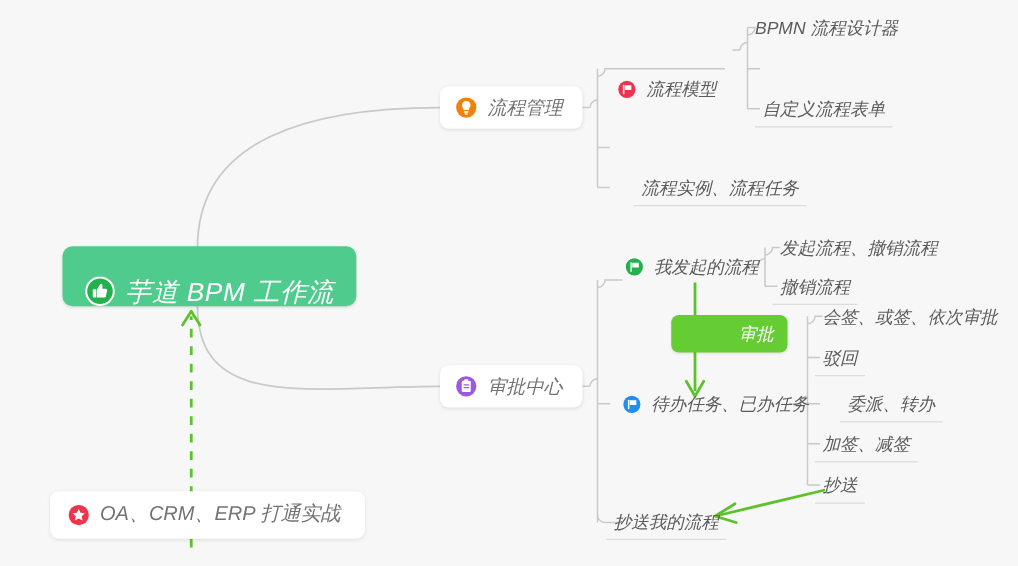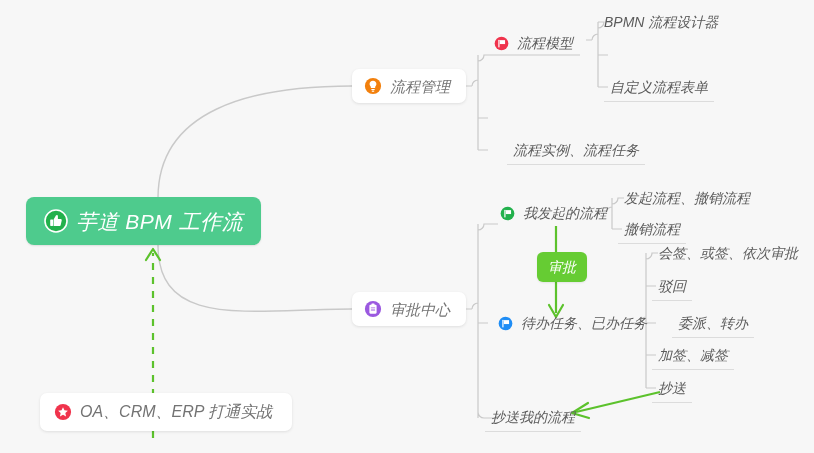--- a/index.html
+++ b/index.html
@@ -96,20 +96,21 @@
     background: #66cc33;
     border-radius: 6px;
     padding: 0 11px;
     height: 30px;
     justify-content: center;
     box-shadow: 0 1px 2px rgba(0,0,0,0.08);
   }
   .node-tag .node-label {
     color: #ffffff;
     font-size: 14px;
+    margin-left: 43px;
   }
 
   
   .icon {
     flex: 0 0 auto;
     display: inline-flex;
     align-items: center;
     justify-content: center;
     margin-right: 8px;
   }
@@ -169,21 +170,21 @@
     <path d="M 556 226 L 556 313" fill="none" stroke="#5cc22c" stroke-width="2.2"></path>
     <path d="M 549 305 L 556 317 L 563 305" fill="none" stroke="#5cc22c" stroke-width="2.2" stroke-linecap="round" stroke-linejoin="round"></path>
 
     <path d="M 660 392 L 576 412" fill="none" stroke="#5cc22c" stroke-width="2.2"></path>
     <path d="M 588 403 L 572 413 L 589 418" fill="none" stroke="#5cc22c" stroke-width="2.2" stroke-linecap="round" stroke-linejoin="round"></path>
 
     <path d="M 153 438 L 153 253" fill="none" stroke="#5cc22c" stroke-width="2.2" stroke-dasharray="7 7"></path>
     <path d="M 146 260 L 153 249 L 160 260" fill="none" stroke="#5cc22c" stroke-width="2.2" stroke-linecap="round" stroke-linejoin="round"></path>
   </svg>
 
-  <div class="node node-root" style="left:26px; top:197px;">
+  <div class="node node-root" style="left:50px; top:197px;align-items:flex-end;">
     <span class="icon icon-lg">
       <svg viewBox="0 0 24 24">
         <circle cx="12" cy="12" r="11" fill="#22b14c"></circle>
         <circle cx="12" cy="12" r="11" fill="none" stroke="#ffffff" stroke-width="1.6"></circle>
         <path d="M9.6 10.6 L11.9 6.6 C12.6 5.6 13.9 6.0 13.9 7.2 L13.9 10.0 L16.6 10.0 C17.4 10.0 17.9 10.7 17.7 11.4 L16.7 16.0 C16.6 16.6 16.1 17.0 15.5 17.0 L9.6 17.0 Z" fill="#ffffff"></path>
         <rect x="6.2" y="10.4" width="2.9" height="6.6" rx="0.7" fill="#ffffff"></rect>
       </svg>
     </span>
     <span class="node-label">芋道 BPM 工作流</span>
   </div>
@@ -203,21 +204,21 @@
       <svg viewBox="0 0 20 20">
         <circle cx="10" cy="10" r="9" fill="#f2800d"></circle>
         <path d="M10 4.2 C7.7 4.2 6.2 5.9 6.2 7.9 C6.2 9.3 7.0 10.1 7.6 10.9 L7.6 12.3 L12.4 12.3 L12.4 10.9 C13.0 10.1 13.8 9.3 13.8 7.9 C13.8 5.9 12.3 4.2 10 4.2 Z" fill="#ffffff"></path>
         <rect x="8.0" y="13.2" width="4" height="1.4" rx="0.7" fill="#ffffff"></rect>
         <rect x="8.6" y="15.2" width="2.8" height="1.2" rx="0.6" fill="#ffffff"></rect>
       </svg>
     </span>
     <span class="node-label">流程管理</span>
   </div>
 
-  <div class="node node-bare" style="left:490px; top:30px;text-align:right;">
+  <div class="node node-bare" style="left:490px; top:58px;text-align:right;">
     <span class="icon icon-sm">
       <svg viewBox="0 0 16 16">
         <circle cx="8" cy="8" r="7.3" fill="#f0334c"></circle>
         <rect x="4.6" y="4.0" width="1.3" height="8.2" rx="0.5" fill="#ffffff"></rect>
         <path d="M6.2 4.4 L11.8 4.4 L11.8 8.6 L6.2 8.6 Z" fill="#ffffff"></path>
       </svg>
     </span>
     <span class="node-label">流程模型</span>
   </div>
 

